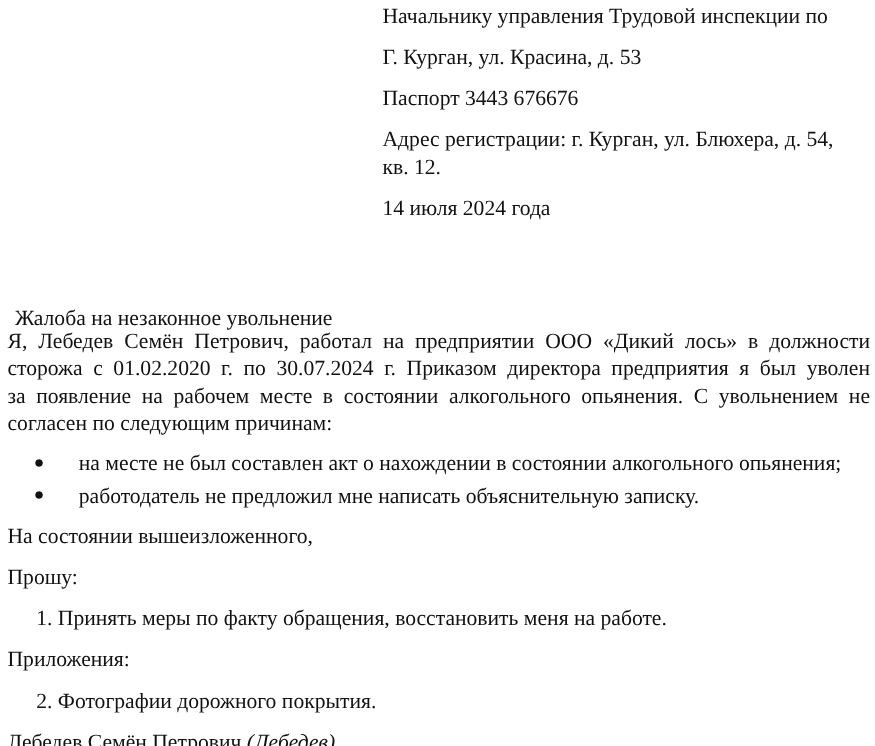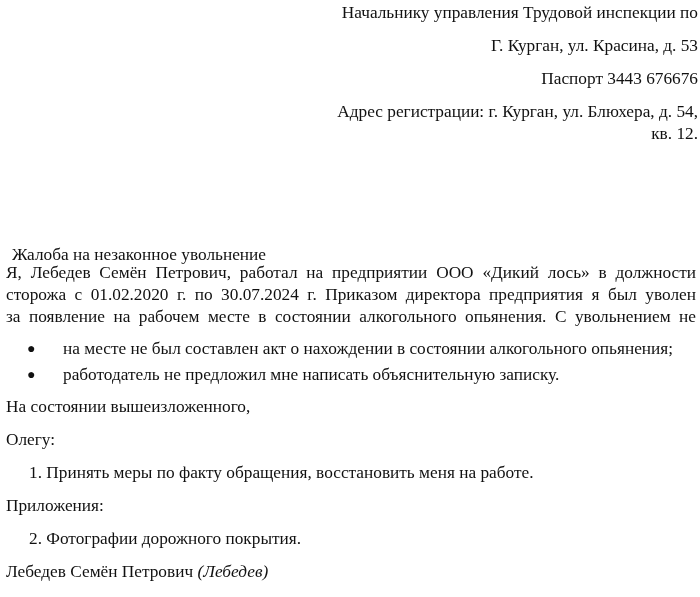--- a/index.html
+++ b/index.html
@@ -22,21 +22,20 @@
       left: 0;
       top: 0;
       width: 700px;
       height: 597px;
     }
     .header-block {
       position: absolute;
       left: 306px;
       top: 2px;
       width: 392px;
-      text-align: right;
     }
     .header-line {
       margin: 0;
       white-space: nowrap;
     }
     .header-para {
       margin: 0 0 11px 0;
     }
     .title {
       position: absolute;
@@ -110,43 +109,47 @@
     <div class="header-para">
       <p class="header-line">Г. Курган, ул. Красина, д. 53</p>
     </div>
     <div class="header-para">
       <p class="header-line">Паспорт 3443 676676</p>
     </div>
     <div class="header-para">
       <p class="header-line">Адрес регистрации: г. Курган, ул. Блюхера, д. 54,</p>
       <p class="header-line">кв. 12.</p>
     </div>
+    <div class="header-para">
+      <p class="header-line">14 июля 2024 года</p>
+    </div>
   </div>
 
   <p class="title">Жалоба на незаконное увольнение</p>
 
   <div class="body-block">
     <div class="body-para">
       <span class="ln">Я, Лебедев Семён Петрович, работал на предприятии ООО «Дикий лось» в должности</span>
       <span class="ln">сторожа с 01.02.2020 г. по 30.07.2024 г. Приказом директора предприятия я был уволен</span>
       <span class="ln">за появление на рабочем месте в состоянии алкогольного опьянения. С увольнением не</span>
+      <span class="ln last">согласен по следующим причинам:</span>
     </div>
 
     <ul class="bullets">
       <li>
         <span class="bullet">●</span>
         <span class="txt">на месте не был составлен акт о нахождении в состоянии алкогольного опьянения;</span>
       </li>
       <li>
         <span class="bullet">●</span>
         <span class="txt">работодатель не предложил мне написать объяснительную записку.</span>
       </li>
     </ul>
 
     <p class="plain">На состоянии вышеизложенного,</p>
-    <p class="plain">Олегу:</p>
+    <p class="plain">Прошу:</p>
     <p class="numbered">1. Принять меры по факту обращения, восстановить меня на работе.</p>
     <p class="plain">Приложения:</p>
     <p class="numbered">2. Фотографии дорожного покрытия.</p>
     <p class="plain signature"><span>Лебедев Семён Петрович </span><span class="sig-italic">(Лебедев)</span></p>
   </div>
 
 </div>
 
 </body></html>

